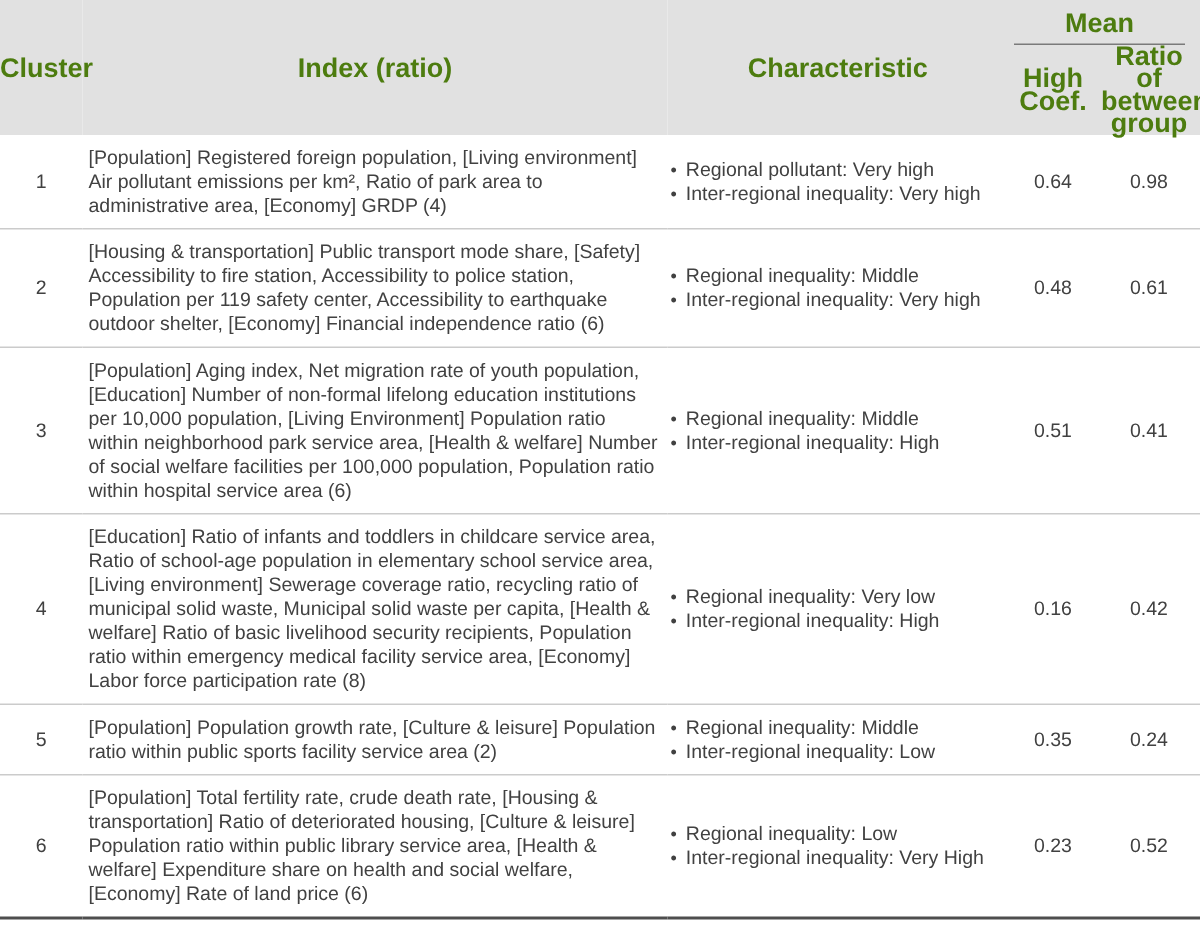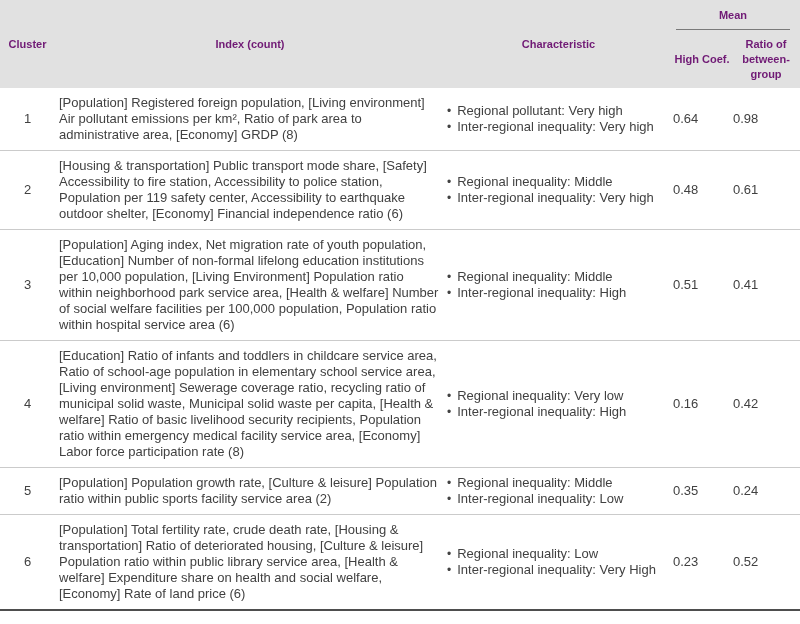--- a/index.html
+++ b/index.html
@@ -26,22 +26,22 @@
   }
   col.c1 { width: 55px; }
   col.c2 { width: 390px; }
   col.c3 { width: 227px; }
   col.c4 { width: 60px; }
   col.c5 { width: 68px; }
 
   thead th {
     background: #e1e1e1;
     font-weight: bold;
-    color: #701a75;
-    font-size: 11px;
+    color: #4d7c0f;
+    font-size: 18px;
     line-height: 15px;
     vertical-align: middle;
     text-align: center;
     padding: 0;
   }
   thead tr.h-top th { height: 30px; }
   thead tr.h-sub th { height: 58px; }
   th.th-mean { vertical-align: bottom; }
   .mean-inner {
     margin: 0 10px 0 4px;
@@ -53,21 +53,21 @@
 
   tbody td {
     vertical-align: middle;
     background: #ffffff;
   }
   tbody tr + tr td { border-top: 1px solid #cbcbcb; }
 
   td.cell-cluster { text-align: center; }
   td.cell-index   { padding: 7px 6px 7px 4px; text-align: left; }
   td.cell-char    { padding: 6px 4px 6px 2px; text-align: left; }
-  td.cell-num     { text-align: left; }
+  td.cell-num     { text-align: center; }
 
   .bullet-line { display: flex; align-items: flex-start; }
   .bullet-line .dot {
     flex: 0 0 auto;
     margin-right: 6px;
     font-size: 12px;
   }
 </style>
 </head>
 <body>
@@ -77,36 +77,36 @@
     <colgroup>
       <col class="c1">
         <col class="c2">
         <col class="c3">
         <col class="c4">
         <col class="c5">
     </colgroup>
     <thead>
       <tr class="h-top">
         <th rowspan="2">Cluster</th>
-        <th rowspan="2">Index (count)</th>
+        <th rowspan="2">Index (ratio)</th>
         <th rowspan="2">Characteristic</th>
         <th colspan="2" class="th-mean">
           <div class="mean-inner">Mean</div>
         </th>
       </tr>
       <tr class="h-sub">
         <th>High Coef.</th>
         <th class="th-ratio">Ratio of between-group</th>
       </tr>
     </thead>
     <tbody>
 
       <tr>
         <td class="cell-cluster">1</td>
-        <td class="cell-index">[Population] Registered foreign population, [Living environment] Air pollutant emissions per km², Ratio of park area to administrative area, [Economy] GRDP (8)</td>
+        <td class="cell-index">[Population] Registered foreign population, [Living environment] Air pollutant emissions per km², Ratio of park area to administrative area, [Economy] GRDP (4)</td>
         <td class="cell-char">
           <div class="bullet-line">
               <span class="dot">•</span>
               <span>Regional pollutant: Very high</span>
             </div>
           <div class="bullet-line">
               <span class="dot">•</span>
               <span>Inter-regional inequality: Very high</span>
             </div>
         </td>

